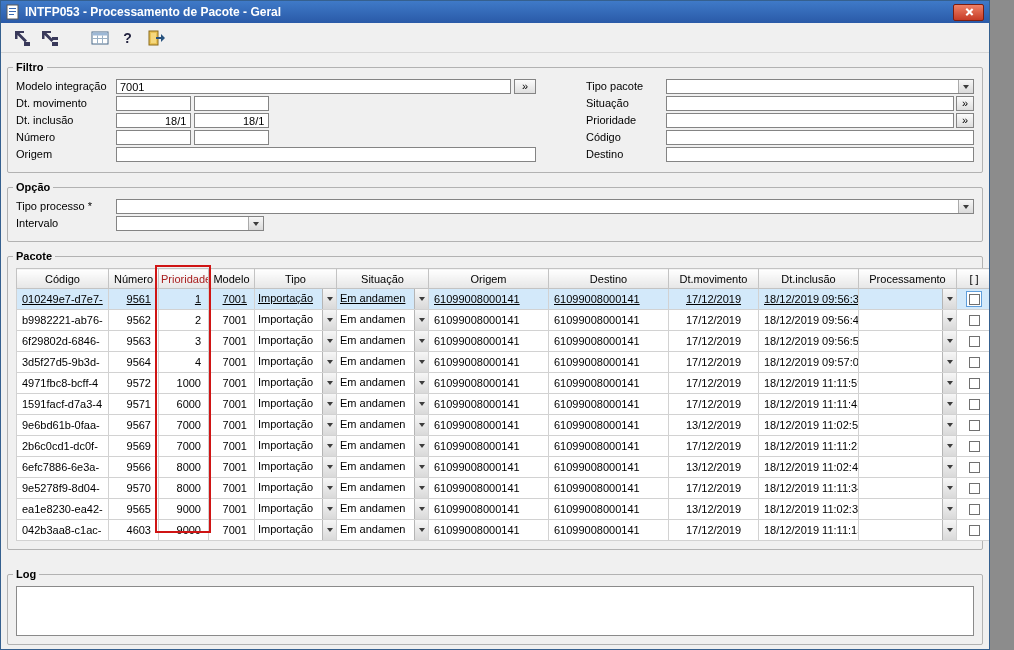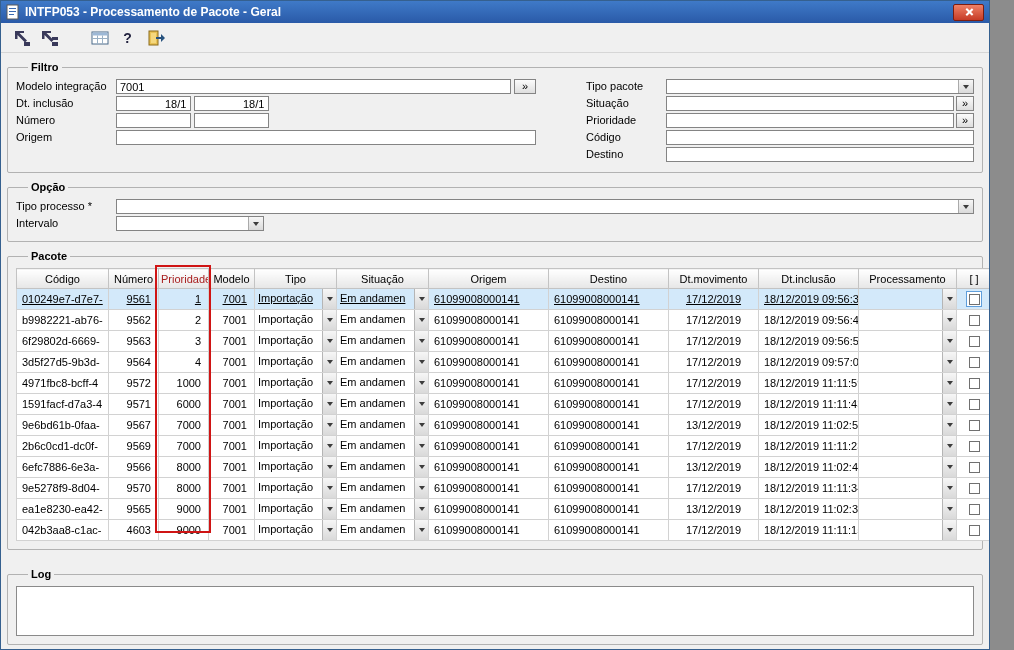--- a/index.html
+++ b/index.html
@@ -24,21 +24,21 @@
   .toolbar { height:30px; flex:none; display:flex; align-items:center; padding:2px 7px;
              border-bottom:1px solid #d6d6d6; gap:3px; }
   .tb-btn { width:25px; height:24px; border:1px solid transparent; background:transparent; padding:0;
             display:flex; align-items:center; justify-content:center; }
   .tb-spacer { width:20px; height:1px; }
   .help-glyph { font-weight:bold; font-size:14px; color:#23233f; }
 
   
   .group { position:relative; border:1px solid #b2b2b2; border-radius:2px;
            margin:14px 6px 0 6px; padding:11px 8px 8px 8px; }
-  .legend { position:absolute; top:-7px; left:20px; background:#f0f0f0; padding:0 3px;
+  .legend { position:absolute; top:-7px; left:5px; background:#f0f0f0; padding:0 3px;
             font-weight:bold; line-height:13px; }
 
   
   .frow { display:flex; align-items:flex-end; height:15px; margin-bottom:2px; }
   .flabel  { width:100px; flex:none; line-height:15px; white-space:nowrap; }
   .flabel2 { width:80px;  flex:none; line-height:15px; white-space:nowrap;margin-left:36px; }
   .tinput { height:15px; border:1px solid #848484; background:#fff; padding:0 3px;
             font-family:"Liberation Sans",sans-serif; font-size:11px; }
   .w395 { width:395px; } .w75 { width:75px;padding-left:48px; } .w420 { width:420px; } .w148 { width:148px; }
   .ml3 { margin-left:3px; }
@@ -153,20 +153,25 @@
     <div class="group">
       <span class="legend">Filtro</span>
       <div class="filtro-cols">
         <div class="fcol-left">
           <div class="frow">
             <span class="flabel">Modelo integração</span>
             <input class="tinput w395" value="7001" style="">
             <button class="lookup"><span>»</span></button>
           </div>
           <div class="frow">
+            <span class="flabel">Dt. movimento</span>
+            <input class="tinput w75" value="" style="">
+            <input class="tinput w75 ml3" value="" style="">
+          </div>
+          <div class="frow">
             <span class="flabel">Dt. inclusão</span>
             <input class="tinput w75" value="18/12/2019" style="">
             <input class="tinput w75 ml3" value="18/12/2019" style="">
           </div>
           <div class="frow">
             <span class="flabel">Número</span>
             <input class="tinput w75" value="" style="">
             <input class="tinput w75 ml3" value="" style="">
           </div>
           <div class="frow">
@@ -338,21 +343,21 @@
                   </div>
                 </td>
                 <td class="cb-cell">
                   <span class="cbwrap">
                     <span class="cb"></span>
                   </span>
                 </td>
               </tr>
 
               <tr>
-                <td class="al">6f29802d-6669-</td>
+                <td class="al">6f29802d-6846-</td>
                 <td class="ar">9563</td>
                 <td class="ar">3</td>
                 <td class="ar">7001</td>
                 <td>
                   <div class="cwrap">
                     <span class="ctxt">Importação</span>
                     <span class="cbtn2">
                       <span class="tri"></span>
                     </span>
                   </div>

